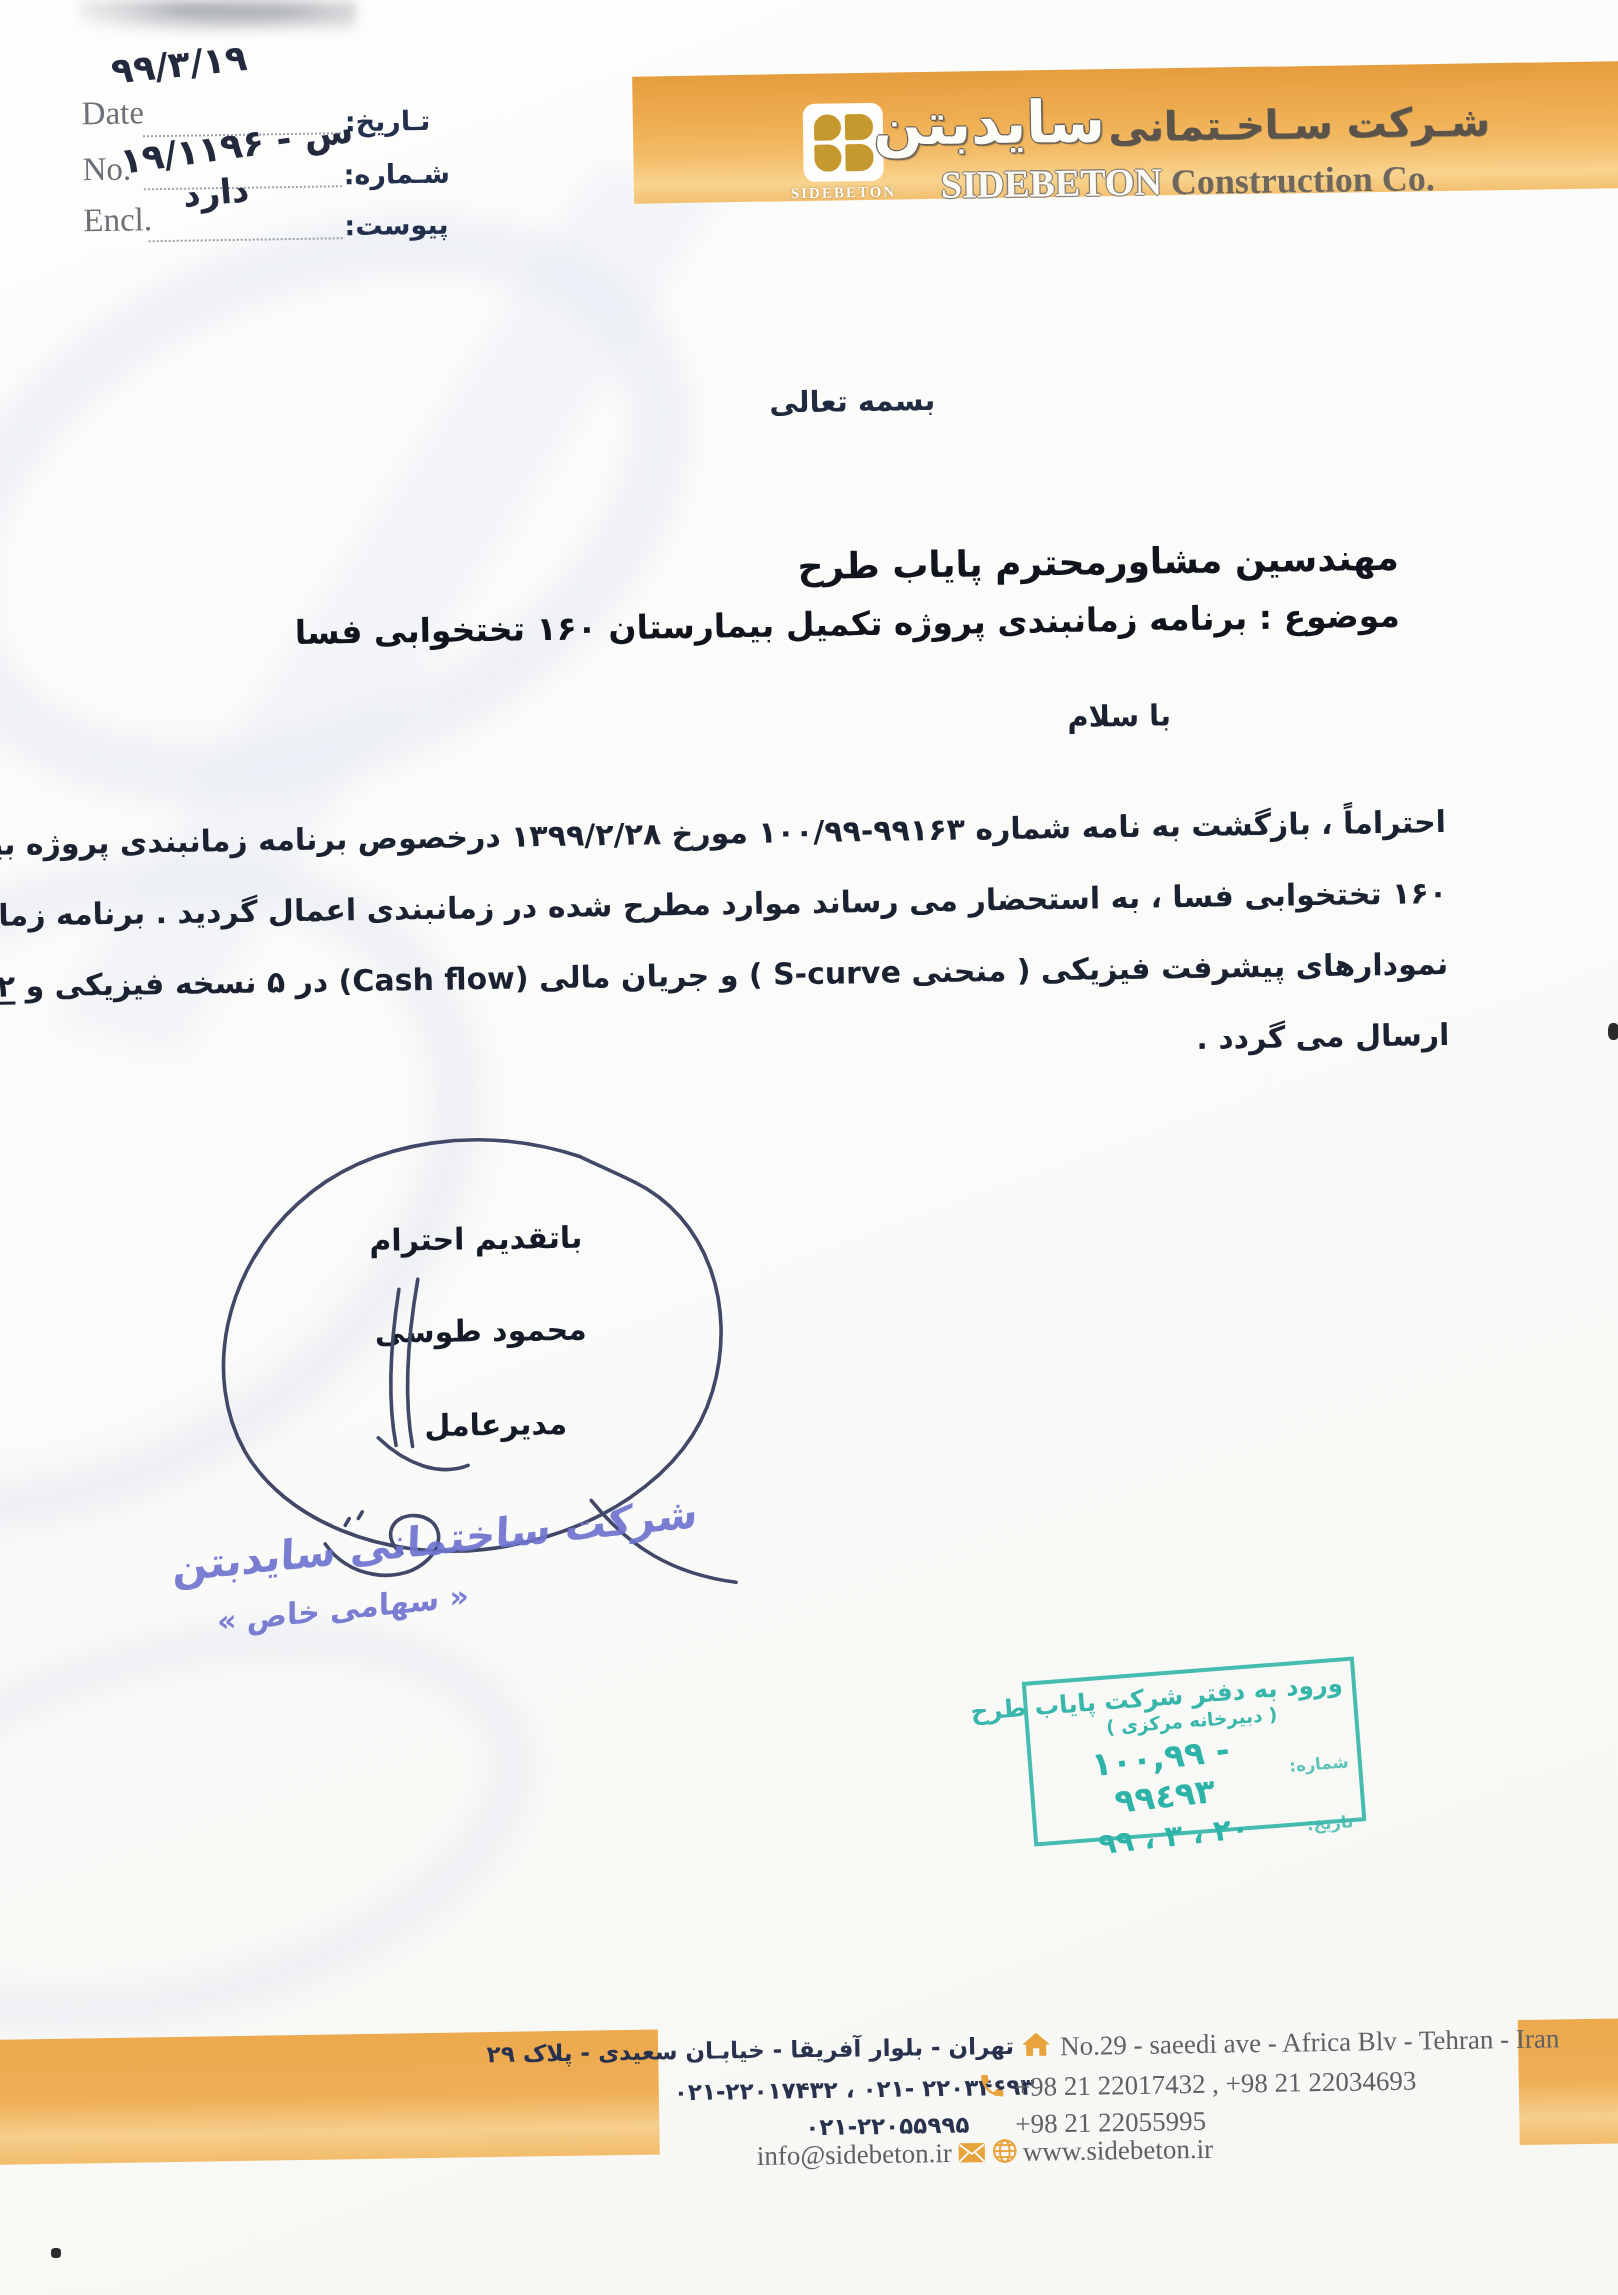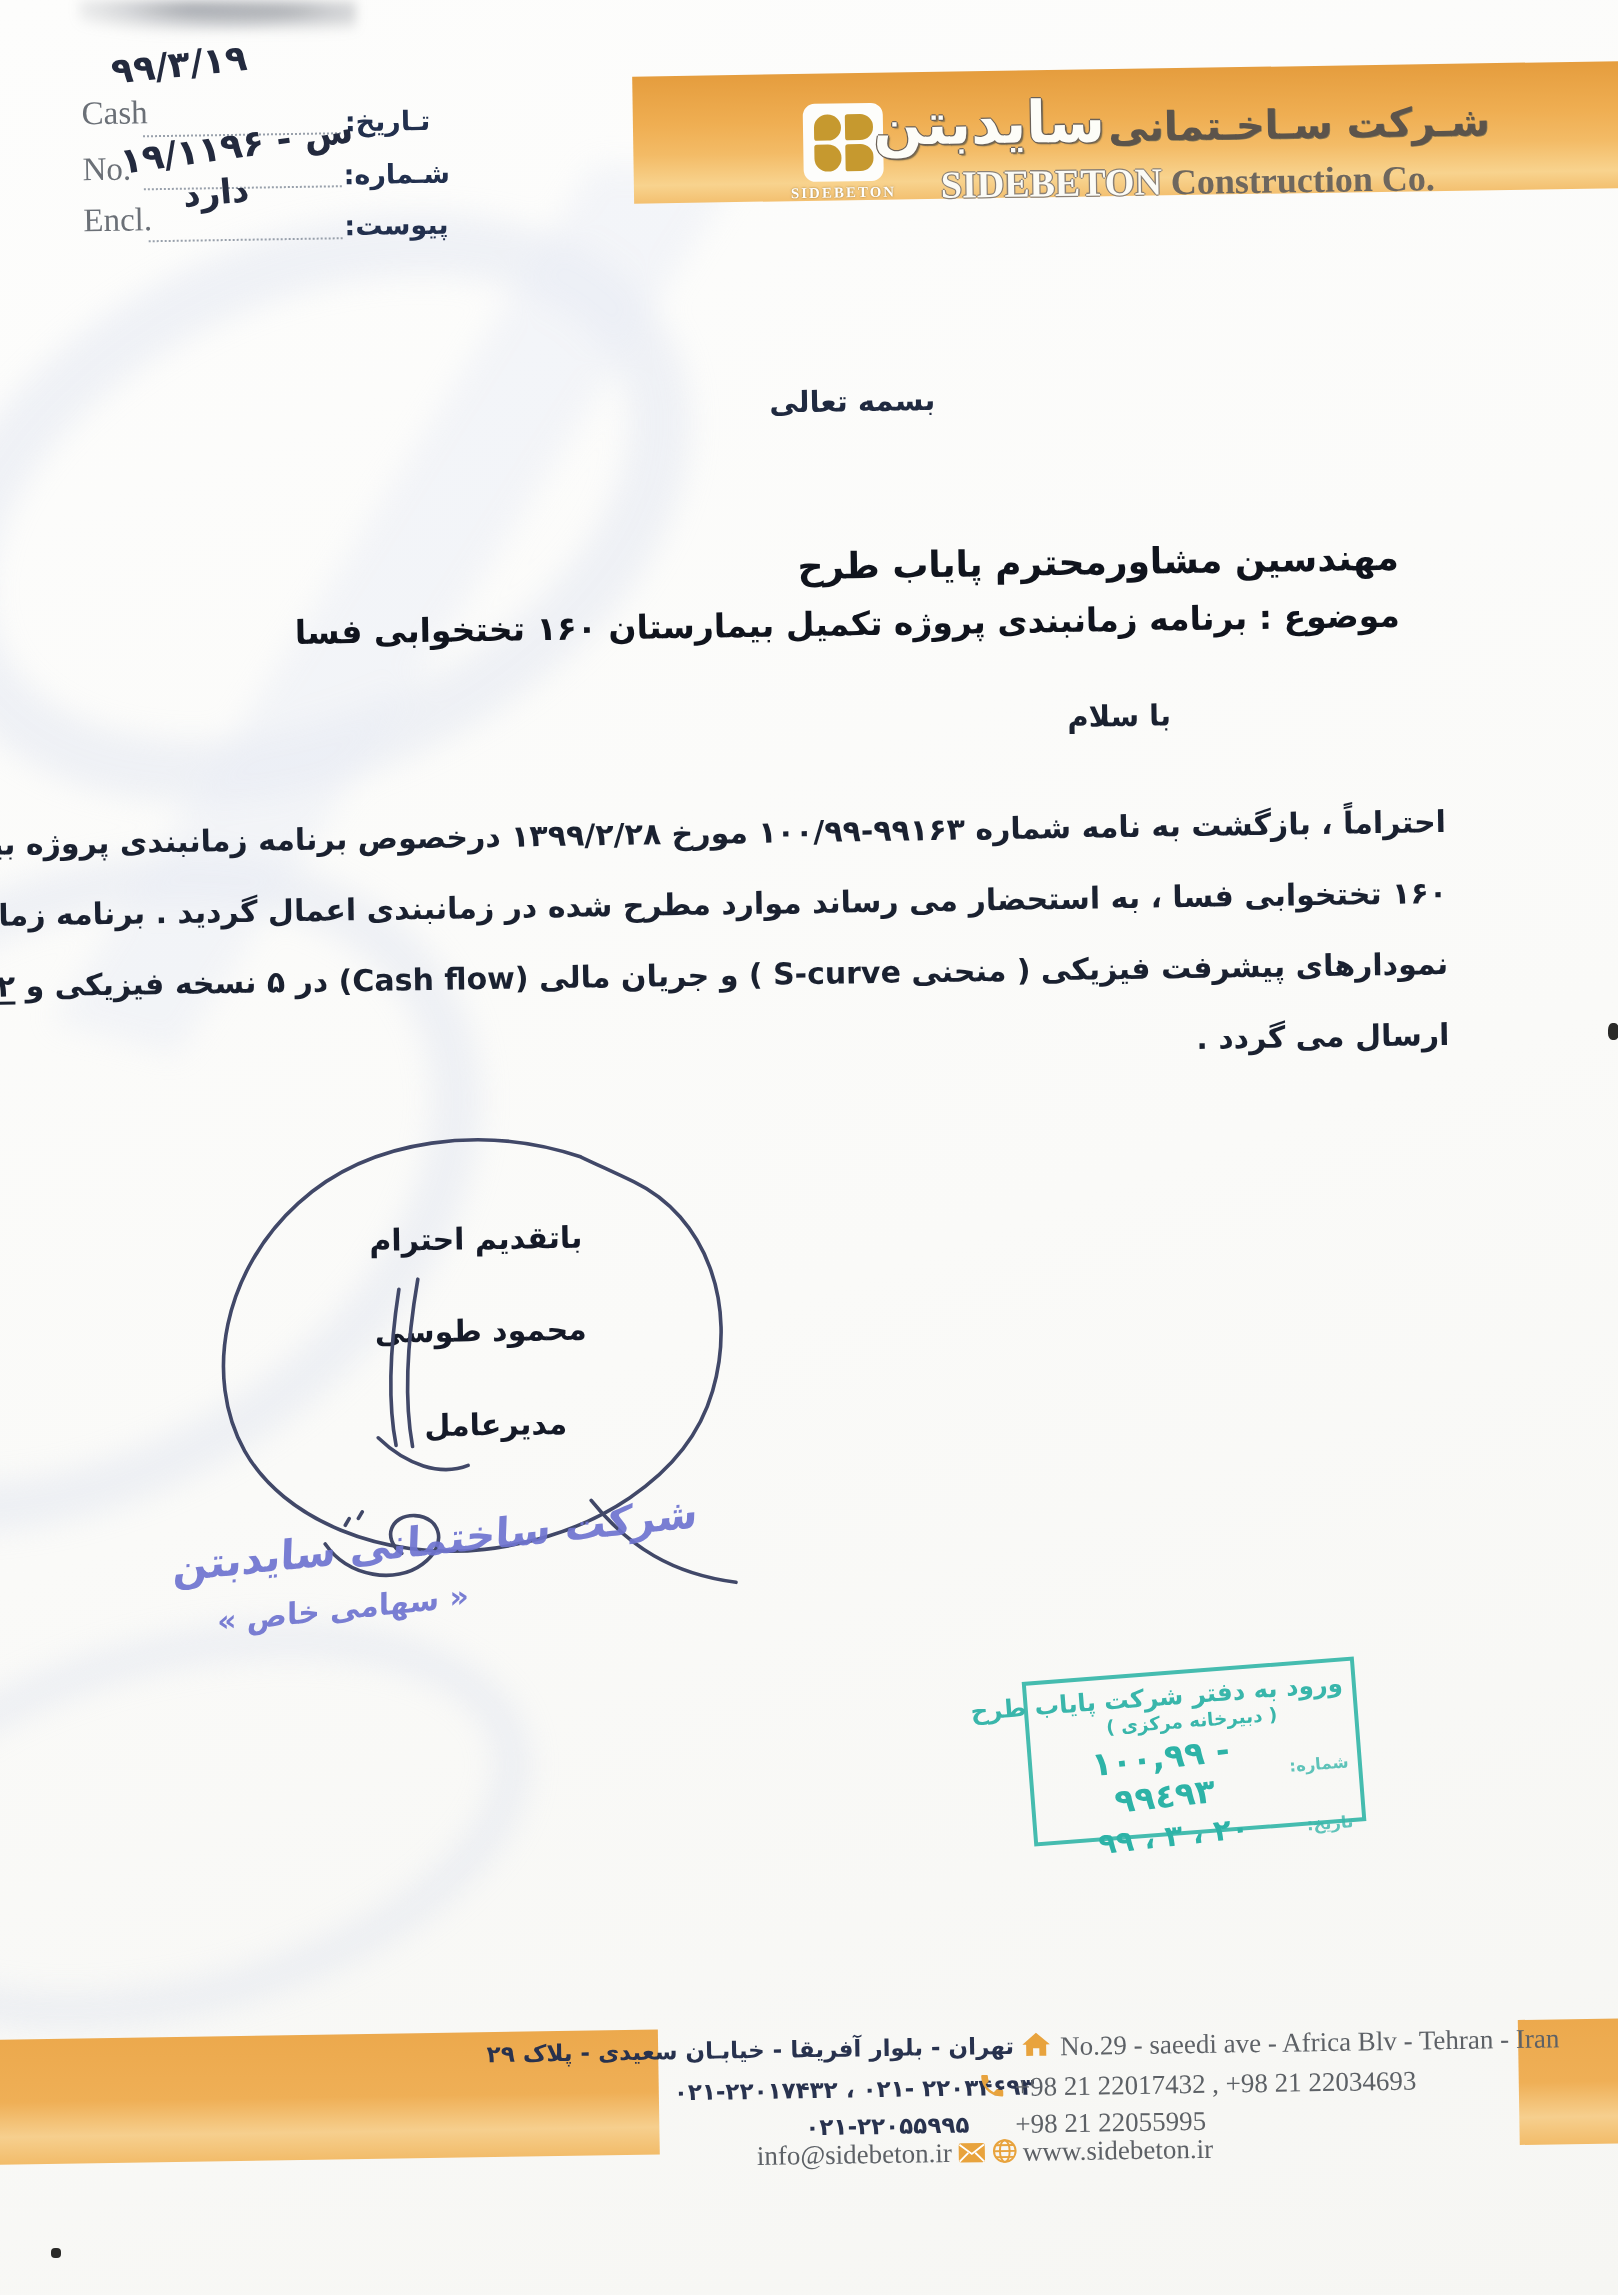--- a/index.html
+++ b/index.html
@@ -115,21 +115,21 @@
         <span class="dark">شـرکت سـاخـتمانی</span>
         <span class="bright">سایدبتن</span>
       </div>
       <div class="abs hdr-en">
         <span class="name">SIDEBETON</span><span class="suffix"> Construction Co.</span>
       </div>
     </div>
 
     <div class="abs hand" style="left:128px;top:34px;font-size:36px;transform:rotate(-5deg);">۹۹/۳/۱۹</div>
 
-    <div class="abs ref-en" style="left:98px;top:84px;">Cash</div>
+    <div class="abs ref-en" style="left:98px;top:84px;">Date</div>
     <div class="abs dots" style="left:159px;top:124px;width:198px;"></div>
     <div class="abs ref-fa fa" style="left:361px;top:99px;">تـاریخ:</div>
 
     <div class="abs hand ltr" style="left:135px;top:116px;font-size:36px;transform:rotate(-7deg);">س - ۱۹/۱۱۹۶</div>
 
     <div class="abs ref-en" style="left:98px;top:140px;">No.</div>
     <div class="abs dots" style="left:159px;top:177px;width:198px;"></div>
     <div class="abs ref-fa fa" style="left:359px;top:152px;">شـماره:</div>
 
     <div class="abs hand fa" style="left:198px;top:163px;font-size:34px;transform:rotate(-4deg);">دارد</div>

